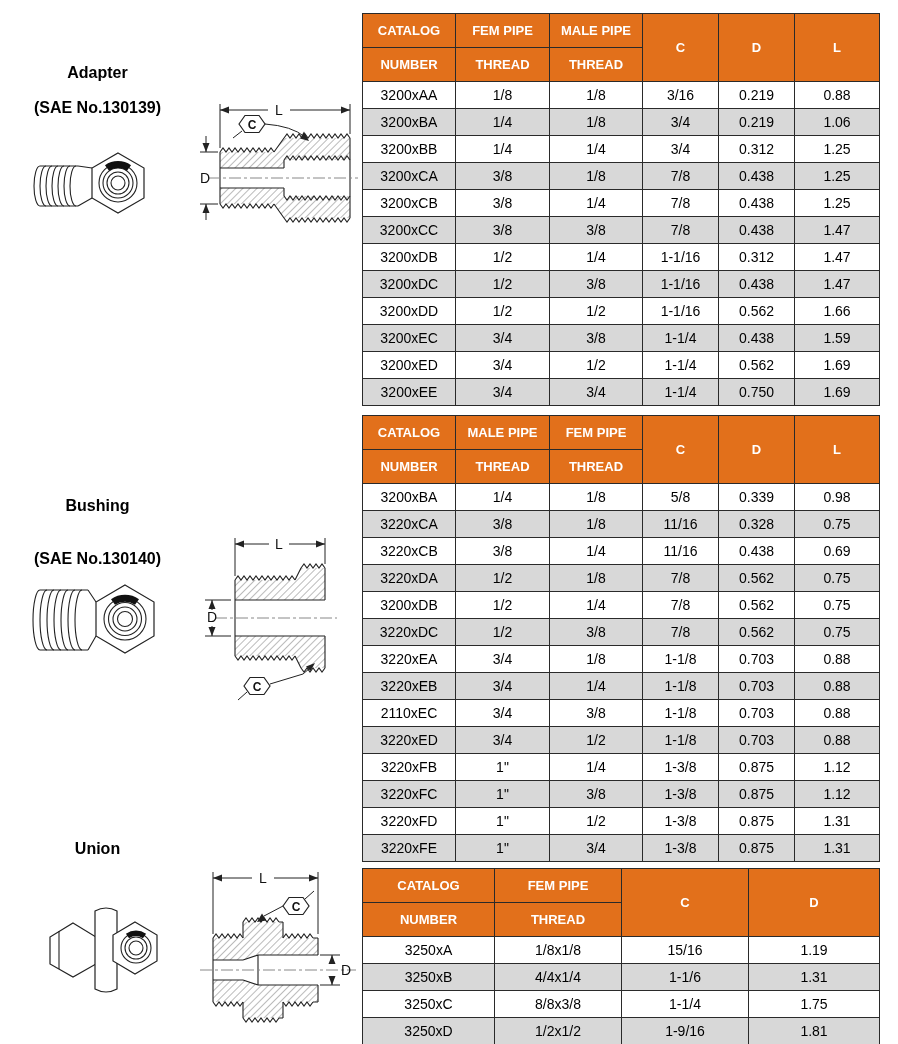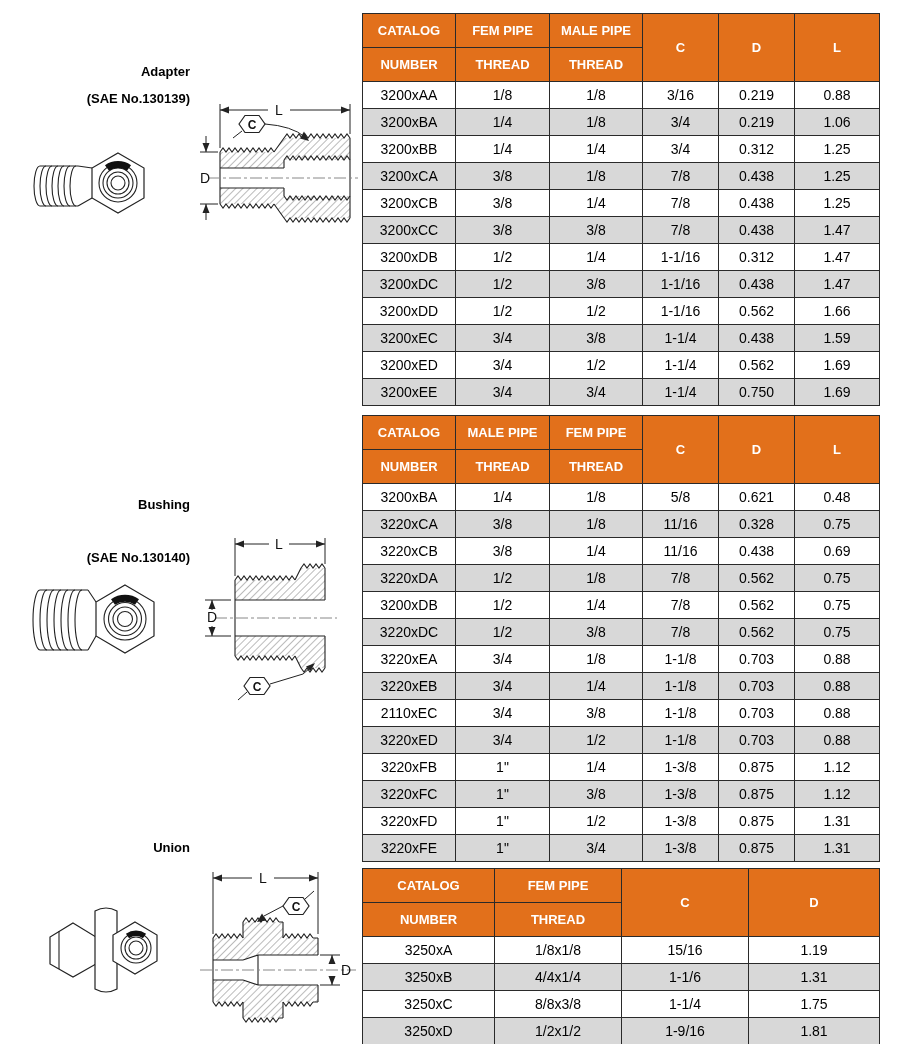--- a/index.html
+++ b/index.html
@@ -2,21 +2,21 @@
 <html style="--accent: #E2701B; --stripe: #D8D8D8; --border: #2A2A2A;"><head>
 <meta charset="utf-8">
 <style>
   html,body{margin:0;padding:0;}
   body{
     width:898px;height:1044px;position:relative;background:#ffffff;
     font-family:"Liberation Sans", sans-serif;color:#000;overflow:hidden;
   }
   .abs{position:absolute;}
   .section-title{
-    font-weight:bold;font-size:13px;text-align:right;width:185px;left:5px;
+    font-weight:bold;font-size:16px;text-align:center;width:185px;left:5px;
   }
   table.spec{
     position:absolute;border-collapse:collapse;table-layout:fixed;width:517px;
     background:#fff;
   }
   table.spec th{
     background:var(--accent,#E2701B);color:#fff;font-size:13px;font-weight:bold;
     border:1px solid var(--border,#2a2a2a);height:25px;text-align:center;padding:4px;
   }
   table.spec td{
@@ -37,21 +37,21 @@
 
 <svg width="0" height="0" style="position:absolute" aria-hidden="true">
   <defs>
     <pattern id="hatch" width="5" height="5" patternUnits="userSpaceOnUse" patternTransform="rotate(45)">
       <line x1="0" y1="0" x2="0" y2="5" stroke="#777" stroke-width="1"></line>
     </pattern>
   </defs>
 </svg>
 
 <div class="abs section-title" style="top:64px">Adapter</div>
-<div class="abs section-title" style="top:91px">(SAE No.130139)</div>
+<div class="abs section-title" style="top:99px">(SAE No.130139)</div>
 
 <svg class="abs" style="left:28px;top:136px" width="130" height="95" viewBox="0 0 130 95">
   <path class="ln" d="M12 30 H50 M12 70 H50"></path>
   <path class="ln" d="M12 30 a6 20 0 0 0 0 40 M18 30 a6 20 0 0 0 0 40 M24 30 a6 20 0 0 0 0 40 M30 30 a6 20 0 0 0 0 40 M36 30 a6 20 0 0 0 0 40 M42 30 a6 20 0 0 0 0 40 M48 30 a6 20 0 0 0 0 40"></path>
   <path class="ln" d="M50 30 L64 32 M50 70 L64 62"></path>
   <polygon class="hx" points="90,17 116,32 116,62 90,77 64,62 64,32"></polygon>
   <circle class="ln" cx="90" cy="47" r="19"></circle>
   <circle class="ln" cx="90" cy="47" r="15"></circle>
   <circle class="ln" cx="90" cy="47" r="11"></circle>
   <circle class="ln" cx="90" cy="47" r="7"></circle>
@@ -276,22 +276,22 @@
         <th>THREAD</th>
         <th>THREAD</th>
       </tr>
     </thead>
     <tbody>
       <tr>
         <td>3200xBA</td>
         <td>1/4</td>
         <td>1/8</td>
         <td>5/8</td>
-        <td>0.621</td>
-        <td>0.48</td>
+        <td>0.339</td>
+        <td>0.98</td>
       </tr>
       <tr class="alt">
         <td>3220xCA</td>
         <td>3/8</td>
         <td>1/8</td>
         <td>11/16</td>
         <td>0.328</td>
         <td>0.75</td>
       </tr>
       <tr>

